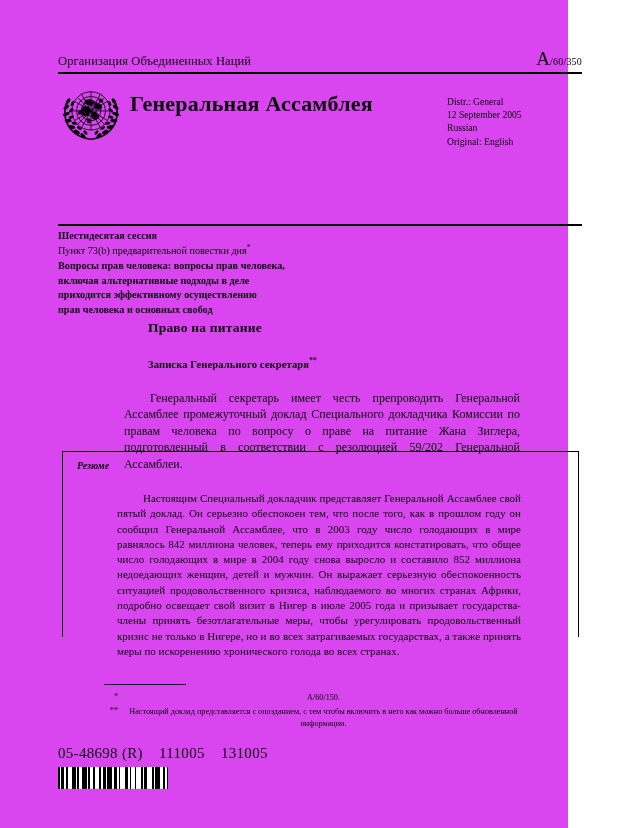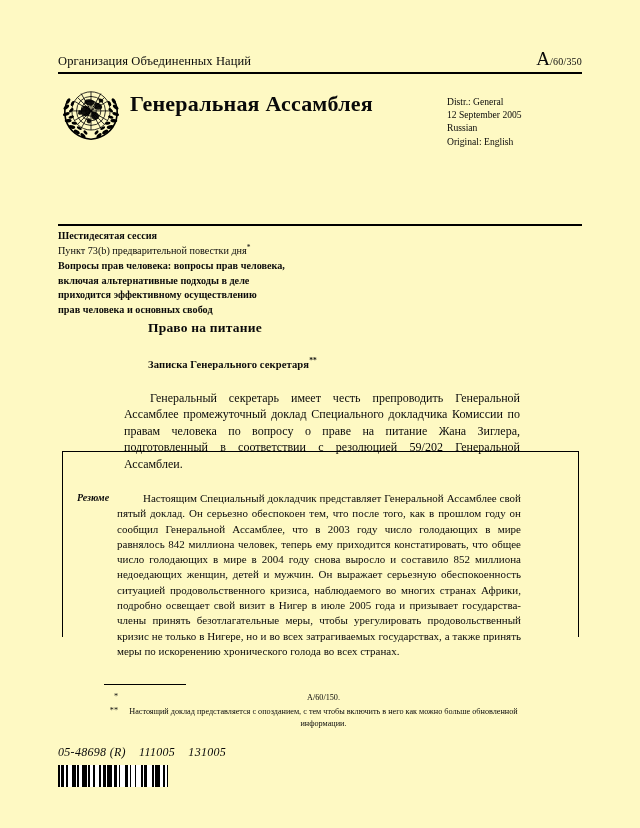--- a/index.html
+++ b/index.html
@@ -12,23 +12,23 @@
     height: 828px;
     position: relative;
     font-family: "Liberation Serif", "DejaVu Serif", serif;
     color: #0a0a0a;
     overflow: hidden;
   }
 
   .page {
     position: absolute;
     left: 0; top: 0;
-    width: 640px;
+    width: 568px;
     height: 828px;
-    background: #fef9c3;
+    background: #d946ef;
   }
 
   
   .header {
     position: absolute;
     left: 58px;
     top: 48px;
     width: 524px;
   }
   .header-top {
@@ -156,21 +156,20 @@
     border-bottom: none;
     box-sizing: border-box;
   }
   .summary-label {
     position: absolute;
     left: 14px;
     top: 8px;
     font-size: 10px;
     font-style: italic;
     font-weight: bold;
-    margin-top: 32px;
   }
   .summary-text {
     position: absolute;
     left: 54px;
     top: 28px;
     width: 404px;
     font-size: 11px;
     line-height: 1.39;
     text-align: justify;
     text-indent: 26px;
@@ -209,24 +208,23 @@
     text-align: center;
   }
 
   
   .footer {
     position: absolute;
     left: 58px;
     top: 745px;
   }
   .job-number {
-    font-size: 12px;
+    font-size: 15px;
     letter-spacing: 0.3px;
     white-space: pre;
-    font-style: italic;
   }
   .barcode {
     margin-top: 5px;
     height: 22px;
     display: flex;
     align-items: stretch;
   }
   .barcode span { display: block; height: 22px; }
 </style>
 </head>

